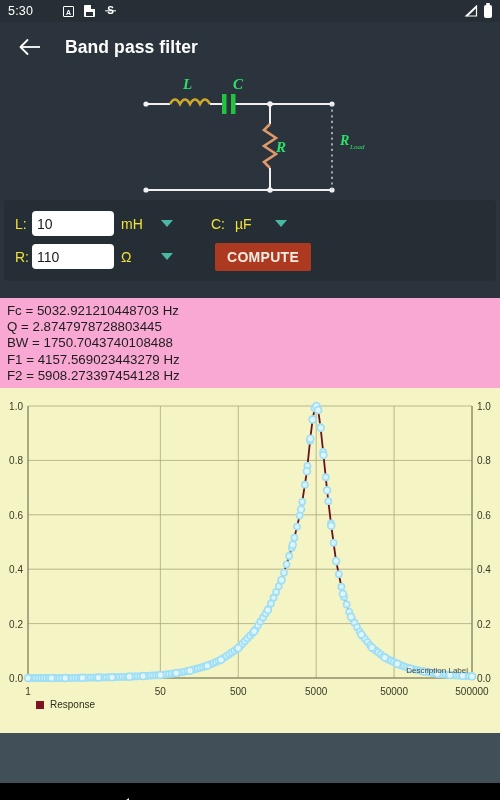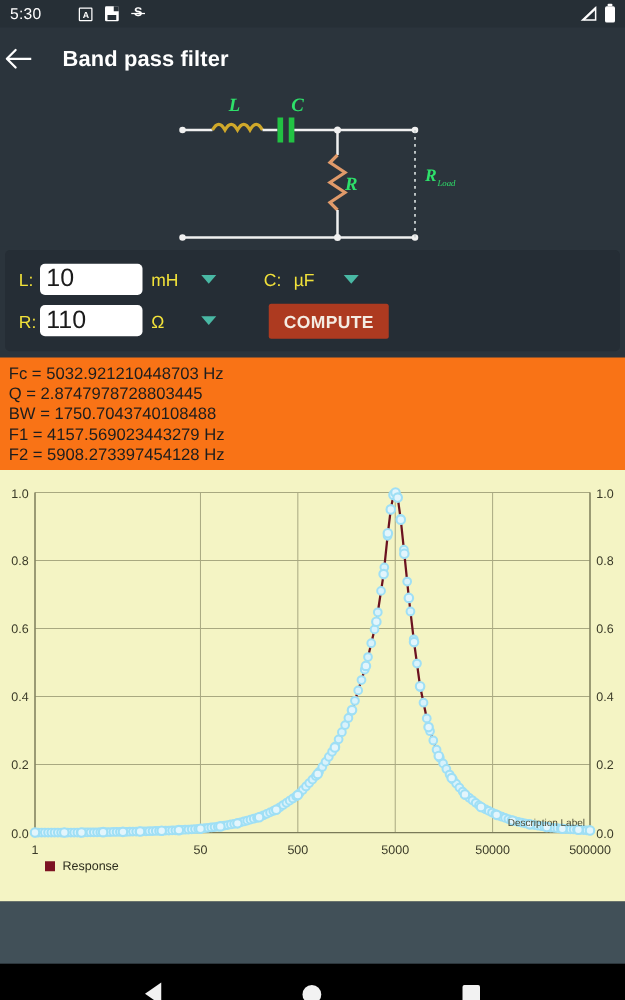--- a/index.html
+++ b/index.html
@@ -119,21 +119,21 @@
     background: #fff;
     border-radius: 1px;
   }
 
   
   .appbar {
     height: 50px;
     background: #2b343c;
     display: flex;
     align-items: center;
-    padding-left: 2px;
+    padding-left: 17px;
   }
   .back-arrow {
     width: 26px; height: 26px;
     display: flex;
     align-items: center;
     justify-content: center;
     cursor: pointer;
   }
   .appbar-title {
     color: #ffffff;
@@ -170,21 +170,21 @@
     flex: none;
   }
   .field {
     width: 82px;
     height: 25px;
     background: #ffffff;
     border: none;
     border-radius: 4px;
     outline: none;
     font-family: "Liberation Sans", sans-serif;
-    font-size: 20px;
+    font-size: 14px;
     color: #1b1b1b;
     padding: 0 5px;
     box-sizing: border-box;
   }
   .unit {
     color: #f2e23a;
     font-size: 14px;
     margin-left: 7px;
     min-width: 24px;
   }
@@ -206,26 +206,26 @@
     border-radius: 2px;
     padding: 6px 12px;
     margin-left: 42px;
     cursor: pointer;
     font-family: Liberation Sans, sans-serif;
     letter-spacing: .3px;
   }
 
   
   .results {
-    background: #f97316;
+    background: #f9a8d4;
     padding: 5px 0 4px 7px;
     color: #1d1d1d;
     font-size: 13.3px;
     line-height: 16.2px;
-    margin: 5px 0 0 0;
+    margin: 17px 0 0 0;
   }
 
   
   .chart-area {
     background: #f4f4c4;
     height: 345px;
     position: relative;
     margin: 0;
   }
   .chart-svg { display: block; }

